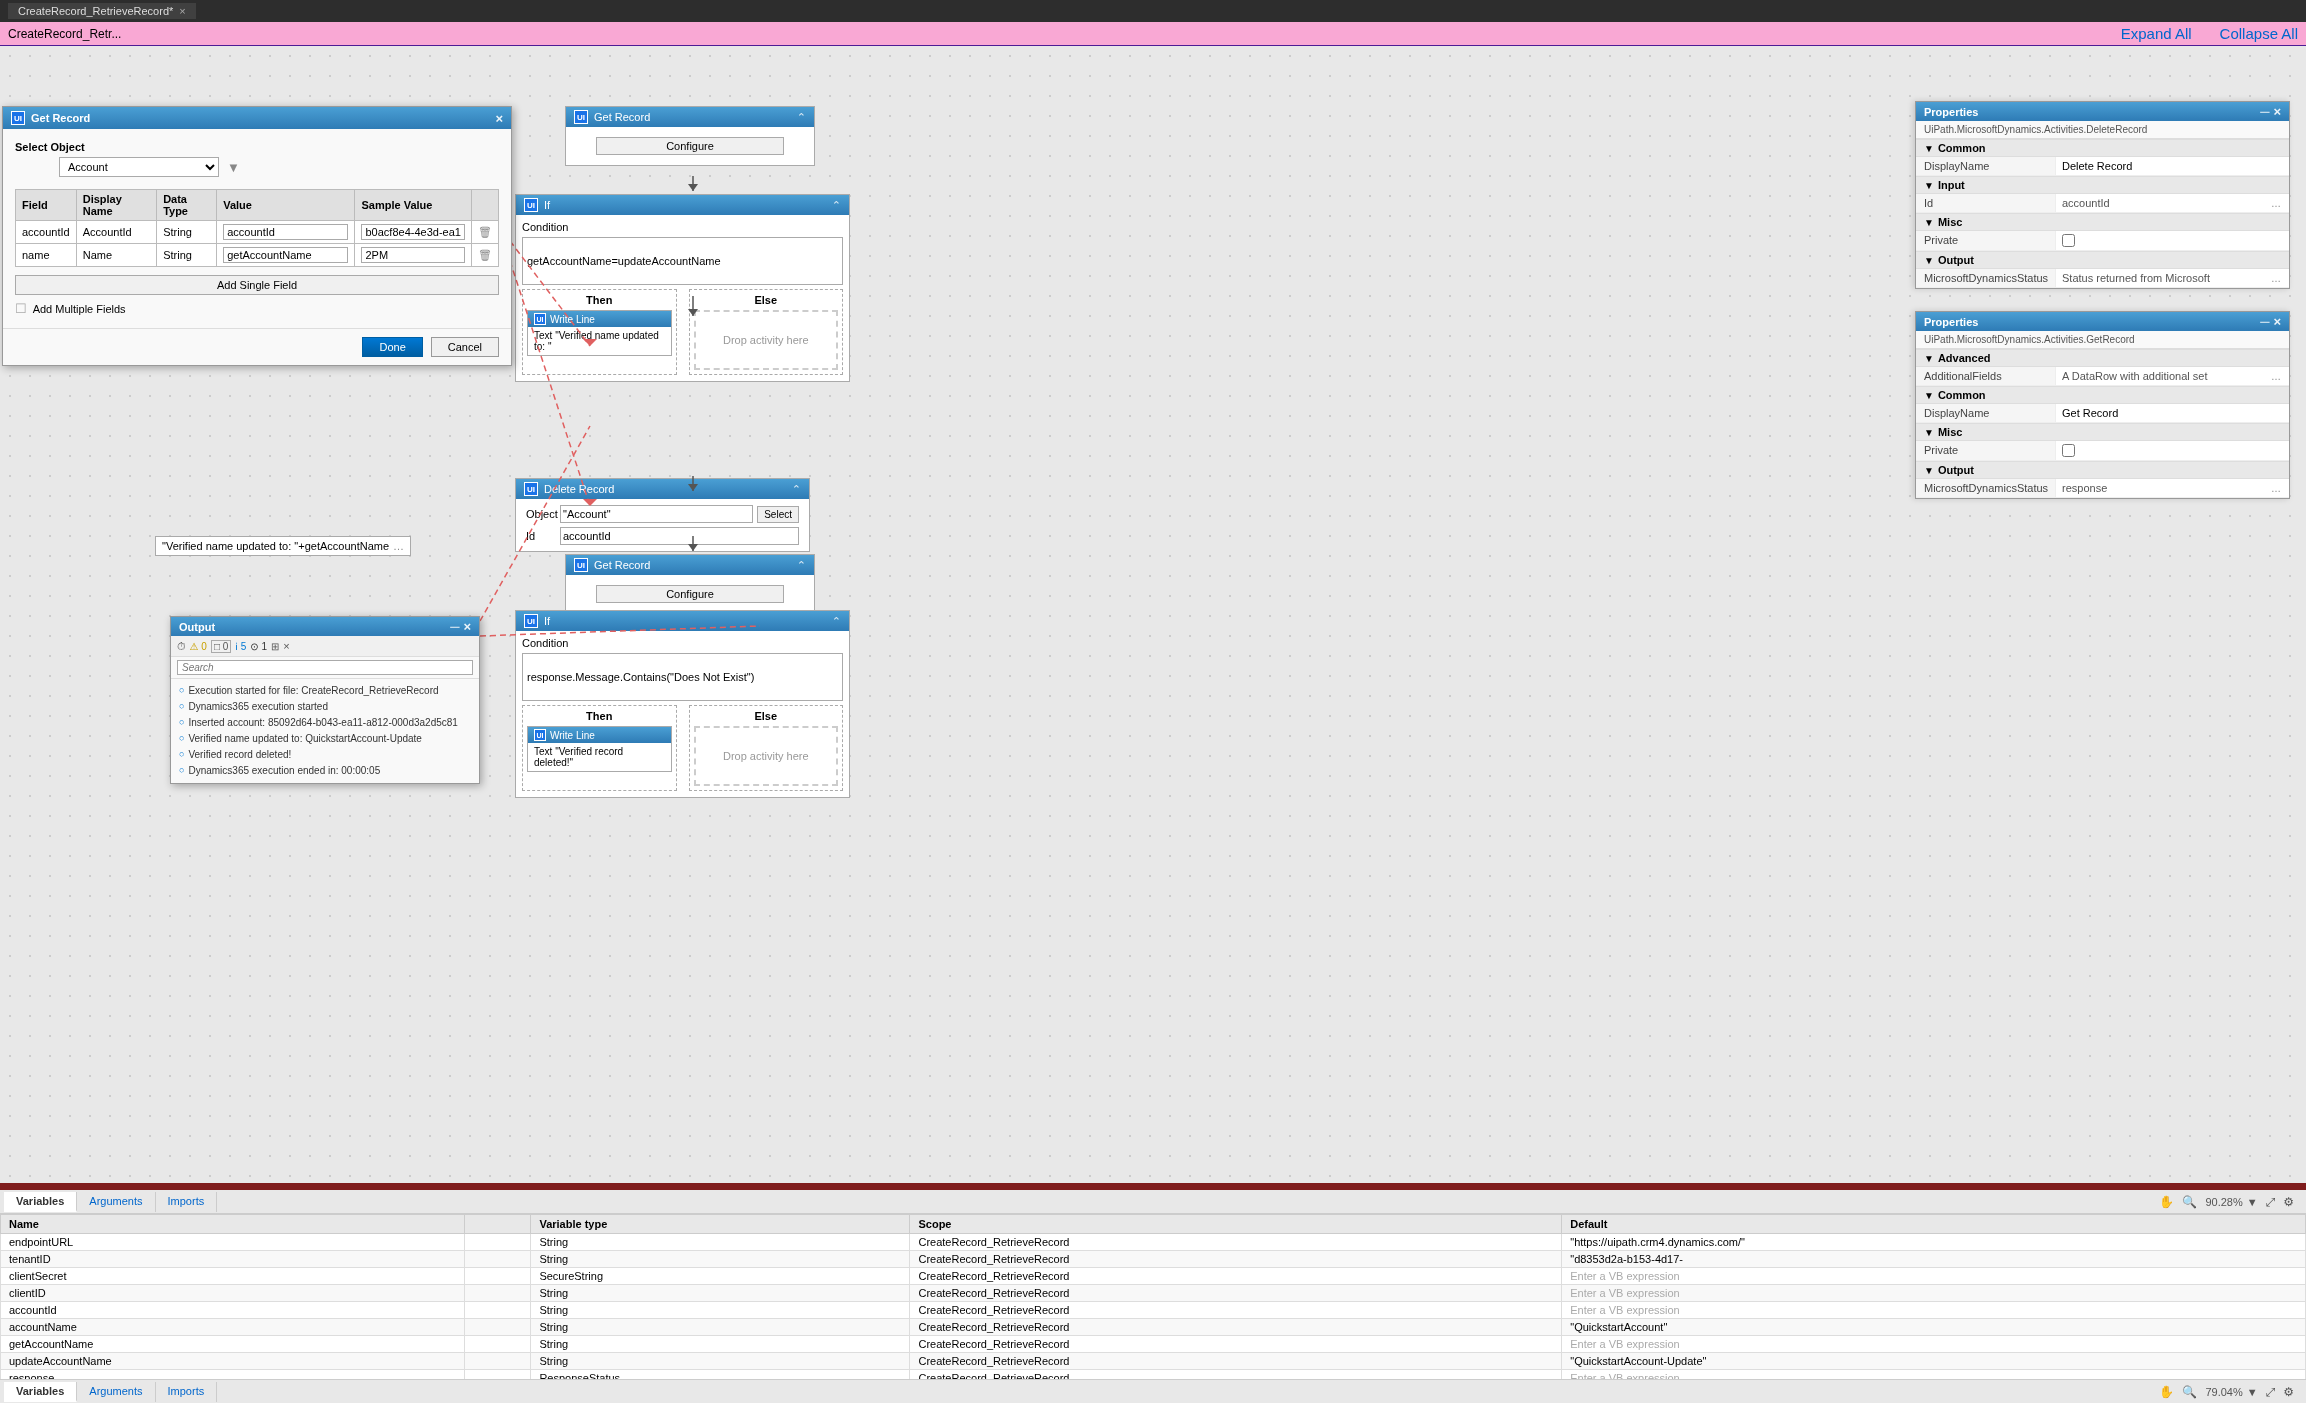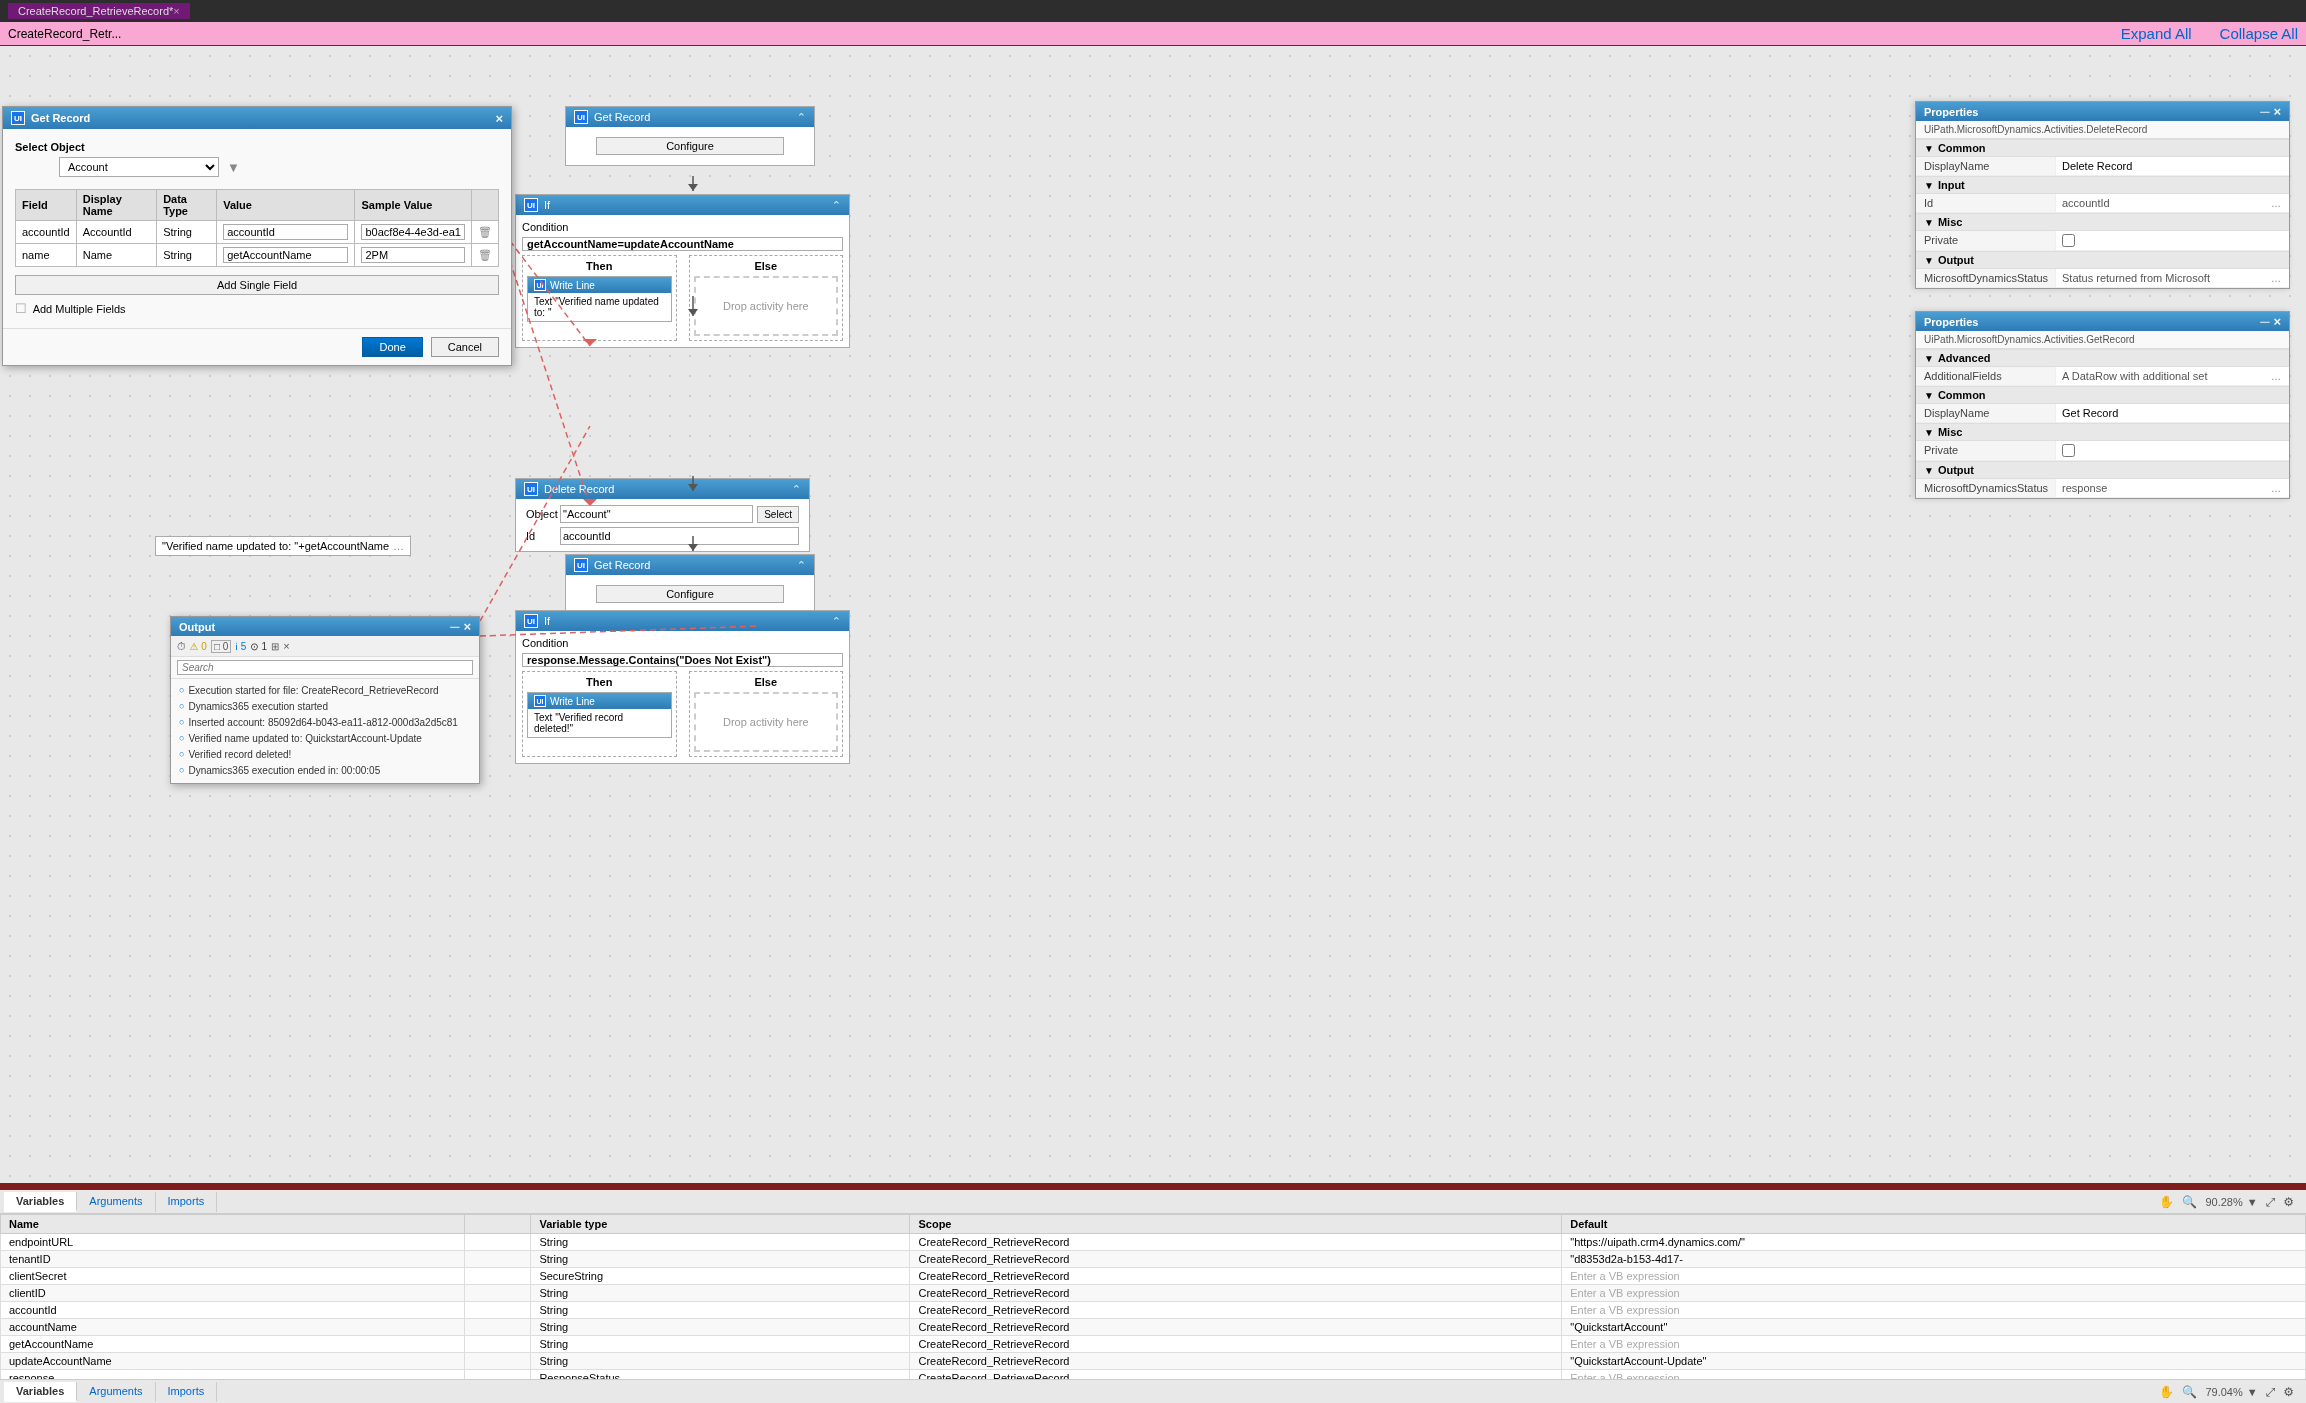--- a/index.html
+++ b/index.html
@@ -18,25 +18,26 @@
       background: #2d2d2d;
       color: #ccc;
       height: 22px;
       display: flex;
       align-items: center;
       padding: 0 8px;
       font-size: 11px;
       flex-shrink: 0;
     }
     .title-bar .tab {
-      background: #701a75;
+      background: #404040;
       padding: 2px 10px;
       margin-right: 2px;
       display: flex;
       align-items: center;
+      gap: 6px;
       color: #ddd;
     }
     .title-bar .tab .close { cursor: pointer; color: #aaa; }
 
     
     .menu-bar {
       background: #f9a8d4;
       height: 24px;
       display: flex;
       align-items: center;
@@ -217,24 +218,23 @@
       font-size: 11px;
     }
     .if-body { padding: 6px; }
     .condition-row {
       font-size: 11px;
       margin-bottom: 4px;
     }
     .condition-input {
       border: 1px solid #aaa;
       background: white;
-      padding: 0 4px;
+      padding: 17px 4px;
       font-size: 11px;
       width: 100%;
-      font-weight: bold;
     }
     .then-else-row {
       display: flex;
       gap: 12px;
       margin-top: 4px;
     }
     .then-col, .else-col {
       flex: 1;
       min-height: 60px;
       border: 1px dashed #aaa;

